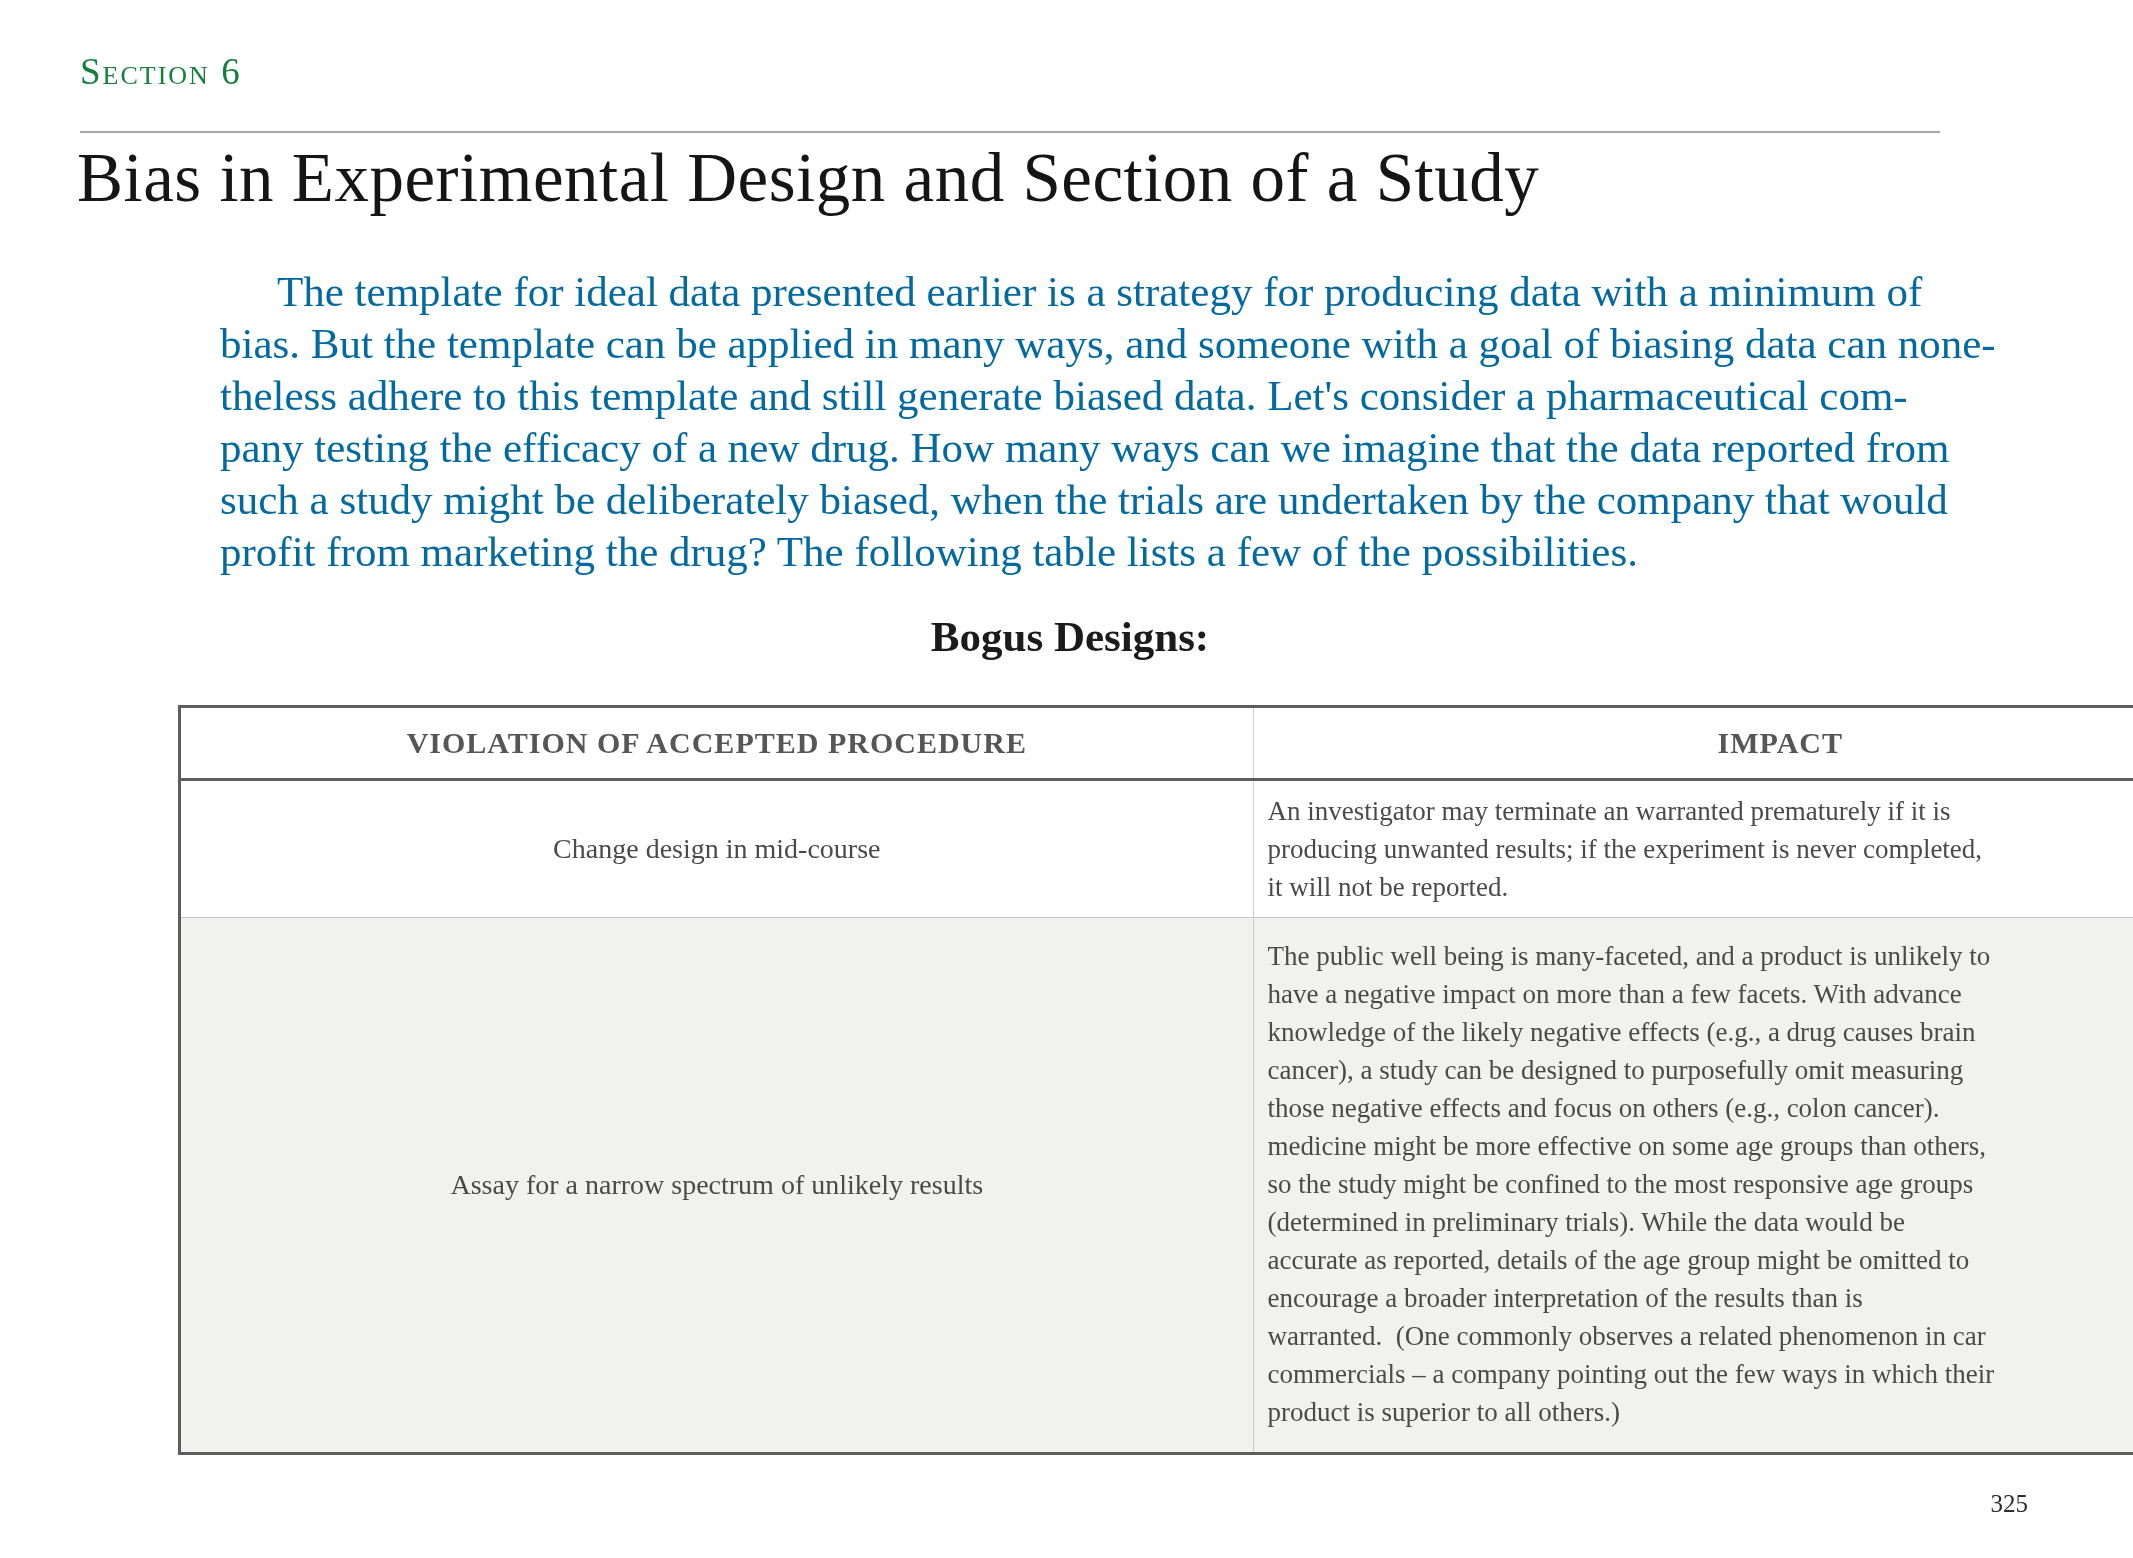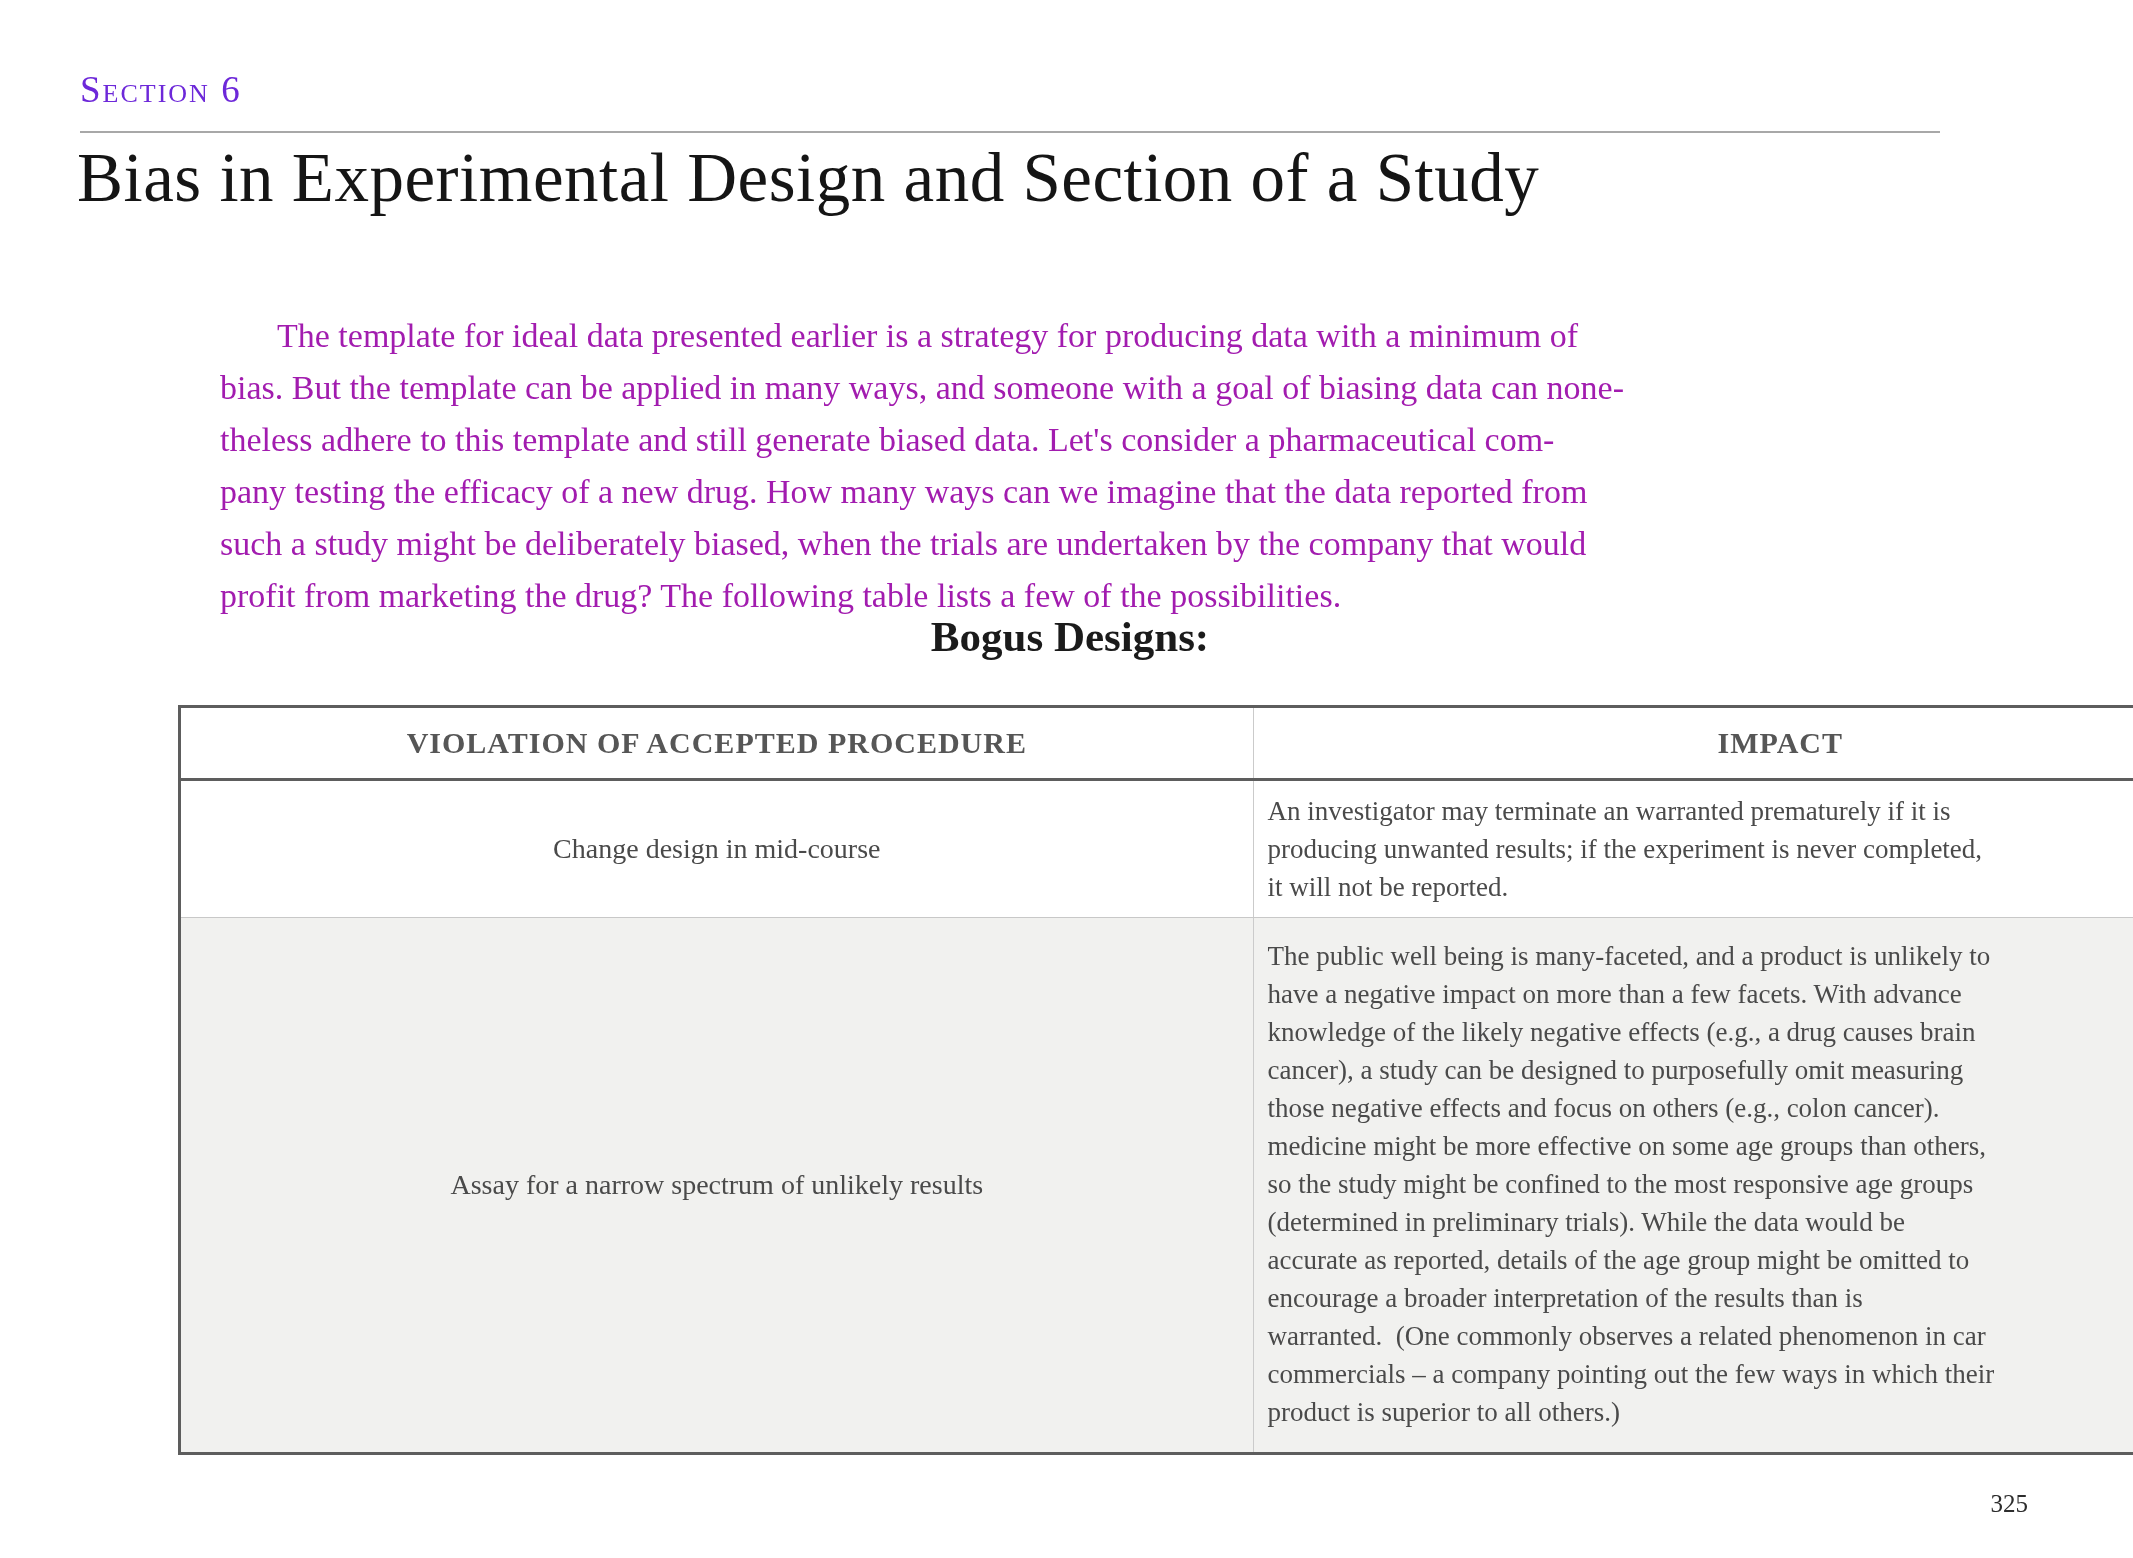--- a/index.html
+++ b/index.html
@@ -1,33 +1,33 @@
 <!DOCTYPE html>
 <html><head>
 <meta charset="utf-8">
 <style>
   html,body{margin:0;padding:0;background:#ffffff;}
   .page{
     position:relative;width:2133px;height:1558px;background:#ffffff;
     font-family:"Liberation Serif","DejaVu Serif",serif;color:#1a1a1a;overflow:hidden;
   }
   .kicker{
-    position:absolute;left:80px;top:68px;
-    font-variant:small-caps;font-size:37px;letter-spacing:2px;color:#6d28d9;
+    position:absolute;left:80px;top:50px;
+    font-variant:small-caps;font-size:37px;letter-spacing:2px;color:#15803d;
   }
   .rule{
     position:absolute;left:80px;top:131px;width:1860px;height:2px;background:#a8a8a8;
   }
   .title{
     position:absolute;left:77px;top:139px;margin:0;
     font-size:69px;font-weight:400;color:#151515;white-space:nowrap;letter-spacing:0.5px;
   }
   .para{
     position:absolute;left:220px;top:266px;
-    font-size:34px;line-height:52px;color:#a21caf;margin-top:44px;
+    font-size:43px;line-height:52px;color:#0369a1;
   }
   .para div{white-space:pre;}
   .para div:first-child{text-indent:57px;}
   .tbl-title{
     position:absolute;left:178px;top:612px;width:1784px;text-align:center;
     font-size:43px;font-weight:700;color:#1b1b1b;
   }
   .tbl{
     position:absolute;left:178px;top:705px;width:2132px;
     border:3px solid #5d5d5d;box-sizing:border-box;background:#ffffff;

